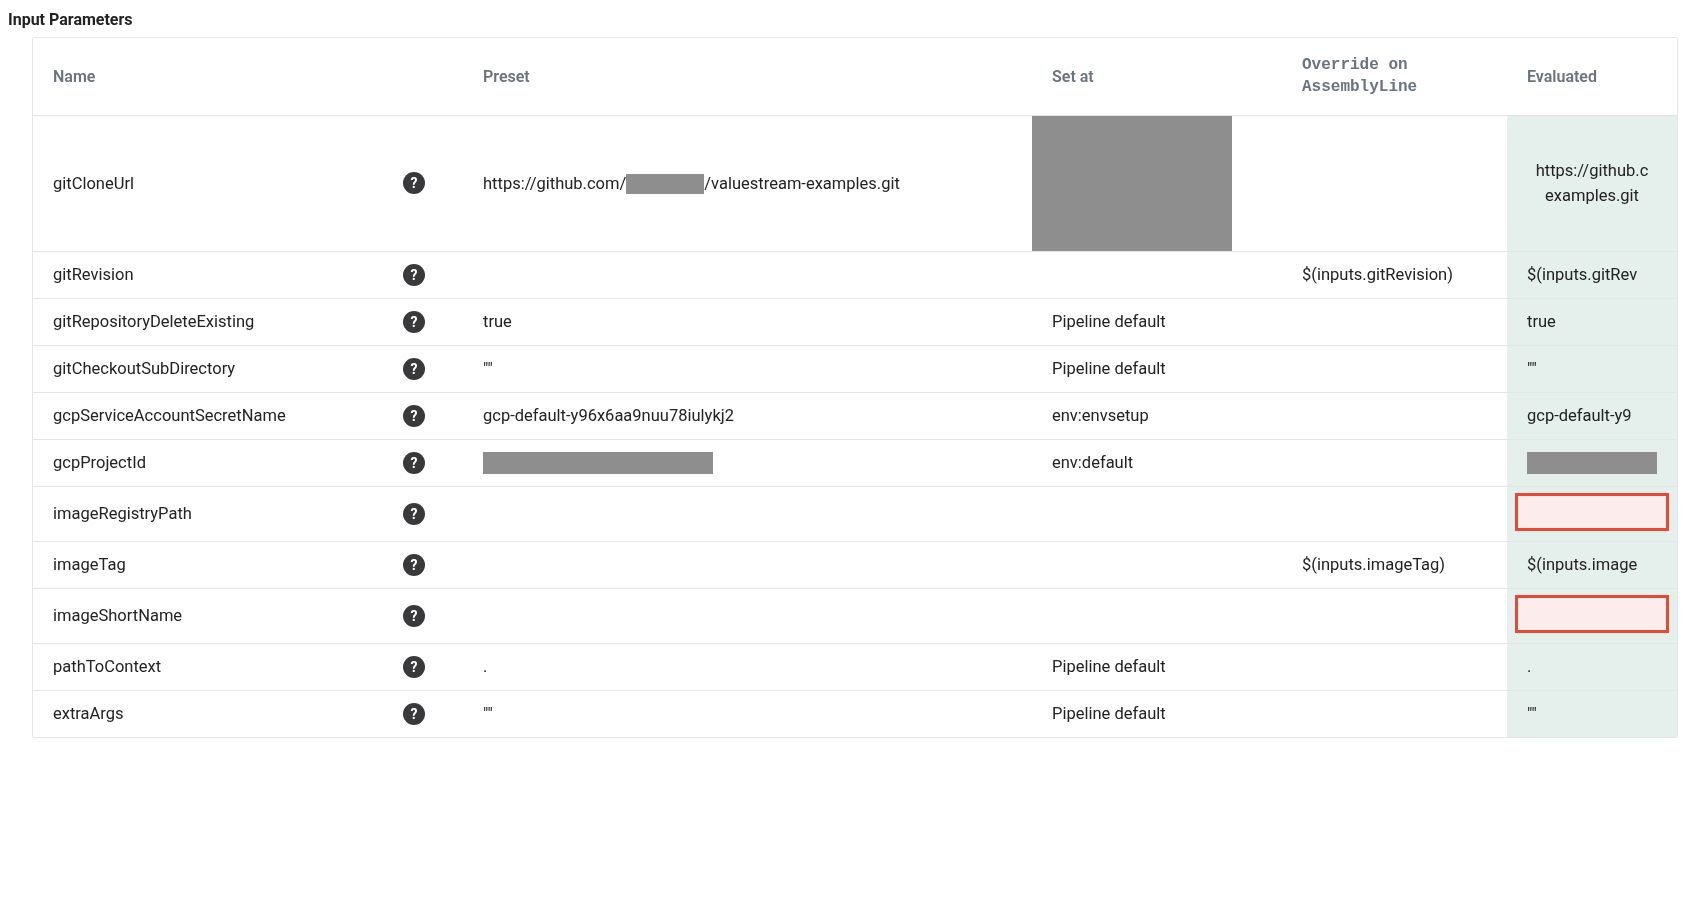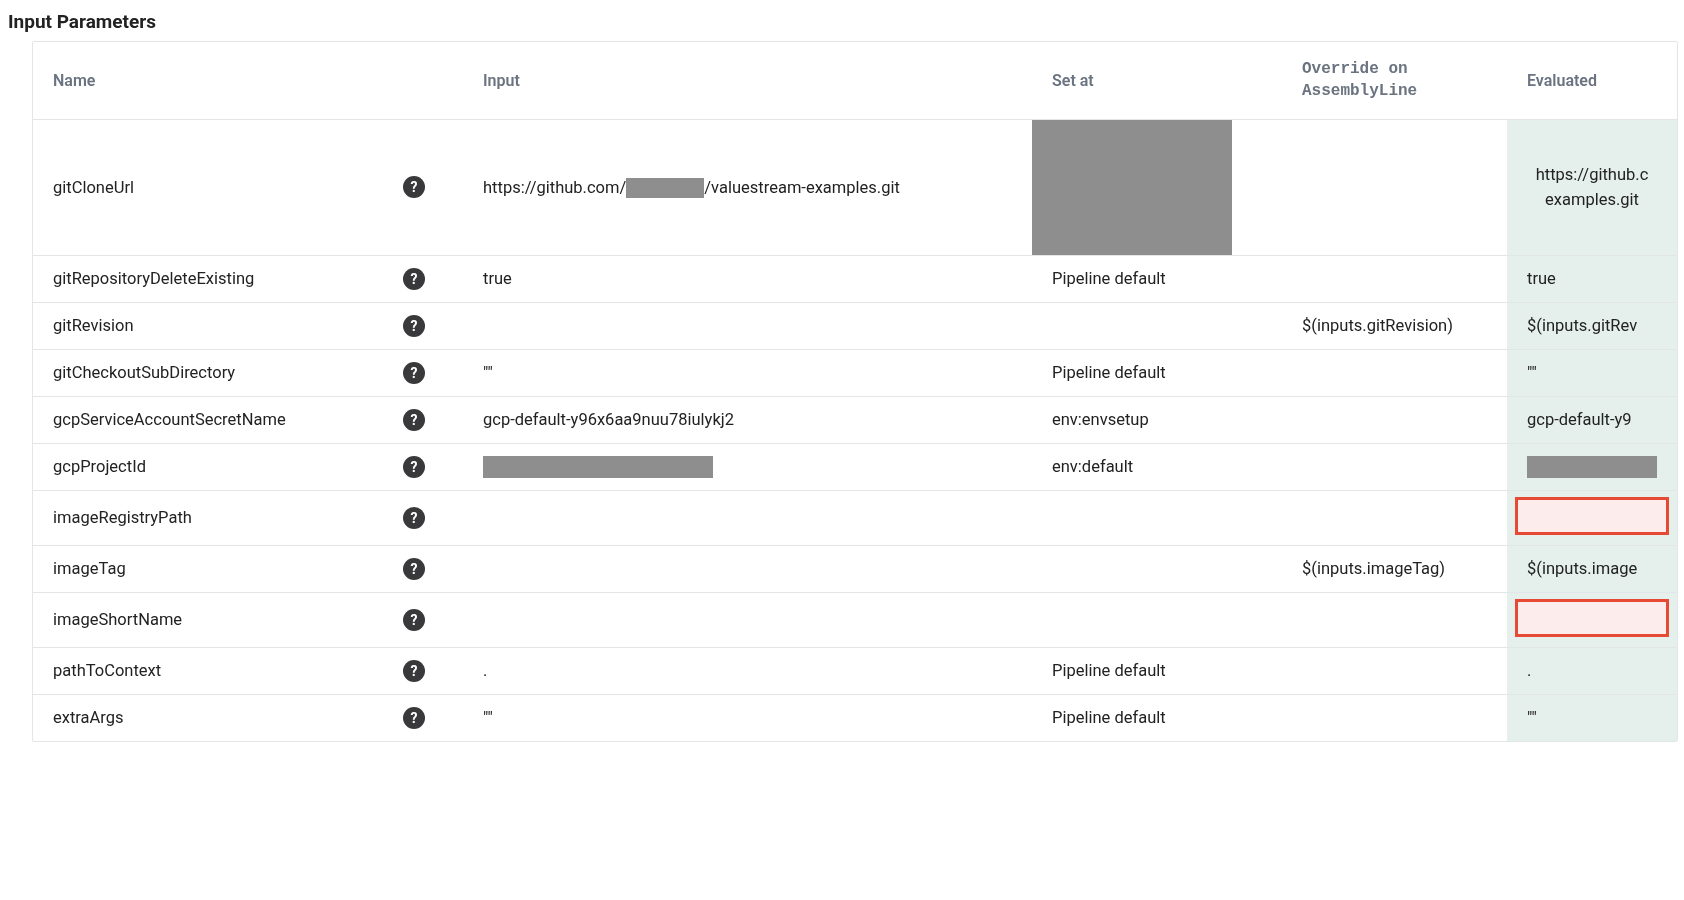--- a/index.html
+++ b/index.html
@@ -5,21 +5,21 @@
   * { box-sizing: border-box; margin: 0; padding: 0; }
   body {
     font-family: -apple-system, BlinkMacSystemFont, "Segoe UI", Roboto, Helvetica, Arial, sans-serif;
     font-size: 16px;
     color: #222;
     background: #fff;
     padding: 8px 6px 20px 6px;
   }
   .section-title {
     font-weight: 700;
-    font-size: 19px;
+    font-size: 16px;
     padding: 2px 0 8px 2px;
   }
   .table-wrap {
     margin-left: 26px;
     margin-right: 0;
     border: 1px solid #e3e6e9;
     border-radius: 2px;
     overflow: hidden;
   }
   table {
@@ -101,52 +101,52 @@
       <col class="col-name">
       <col class="col-help">
       <col class="col-preset">
       <col class="col-setat">
       <col class="col-over">
       <col class="col-eval">
     </colgroup>
     <thead>
       <tr>
         <th colspan="2">Name</th>
-        <th>Input</th>
+        <th>Preset</th>
         <th>Set at</th>
         <th style="white-space:normal; line-height:1.4;font-family:Liberation Mono, monospace;">Override on AssemblyLine</th>
         <th>Evaluated</th>
       </tr>
     </thead>
     <tbody id="tbody">
         <tr class="row-tall">
           <td class="col-name">gitCloneUrl</td>
           <td class="col-help"><span class="help-icon">?</span></td>
           <td class="col-preset preset-wrap"><span>https://github.com/</span><span class="graychip" style="width: 78px;"></span><span>/valuestream-examples.git</span></td>
           <td class="col-setat" style="padding: 0px;">
             <span class="grayblock" style="width: 200px; height: 135px; display: block;"></span>
           </td>
           <td class="col-over"></td>
           <td class="col-eval eval-cell eval-wrap">https://github.c examples.git</td>
         </tr>
         <tr>
-          <td class="col-name">gitRepositoryDeleteExisting</td>
-          <td class="col-help"><span class="help-icon">?</span></td>
-          <td class="col-preset">true</td>
-          <td class="col-setat">Pipeline default</td>
-          <td class="col-over"></td>
-          <td class="col-eval eval-cell nowrap-clip">true</td>
-        </tr>
-        <tr>
           <td class="col-name">gitRevision</td>
           <td class="col-help"><span class="help-icon">?</span></td>
           <td class="col-preset"></td>
           <td class="col-setat"></td>
           <td class="col-over">$(inputs.gitRevision)</td>
           <td class="col-eval eval-cell nowrap-clip">$(inputs.gitRev</td>
+        </tr>
+        <tr>
+          <td class="col-name">gitRepositoryDeleteExisting</td>
+          <td class="col-help"><span class="help-icon">?</span></td>
+          <td class="col-preset">true</td>
+          <td class="col-setat">Pipeline default</td>
+          <td class="col-over"></td>
+          <td class="col-eval eval-cell nowrap-clip">true</td>
         </tr>
         <tr>
           <td class="col-name">gitCheckoutSubDirectory</td>
           <td class="col-help"><span class="help-icon">?</span></td>
           <td class="col-preset">""</td>
           <td class="col-setat">Pipeline default</td>
           <td class="col-over"></td>
           <td class="col-eval eval-cell nowrap-clip">""</td>
         </tr>
         <tr>

